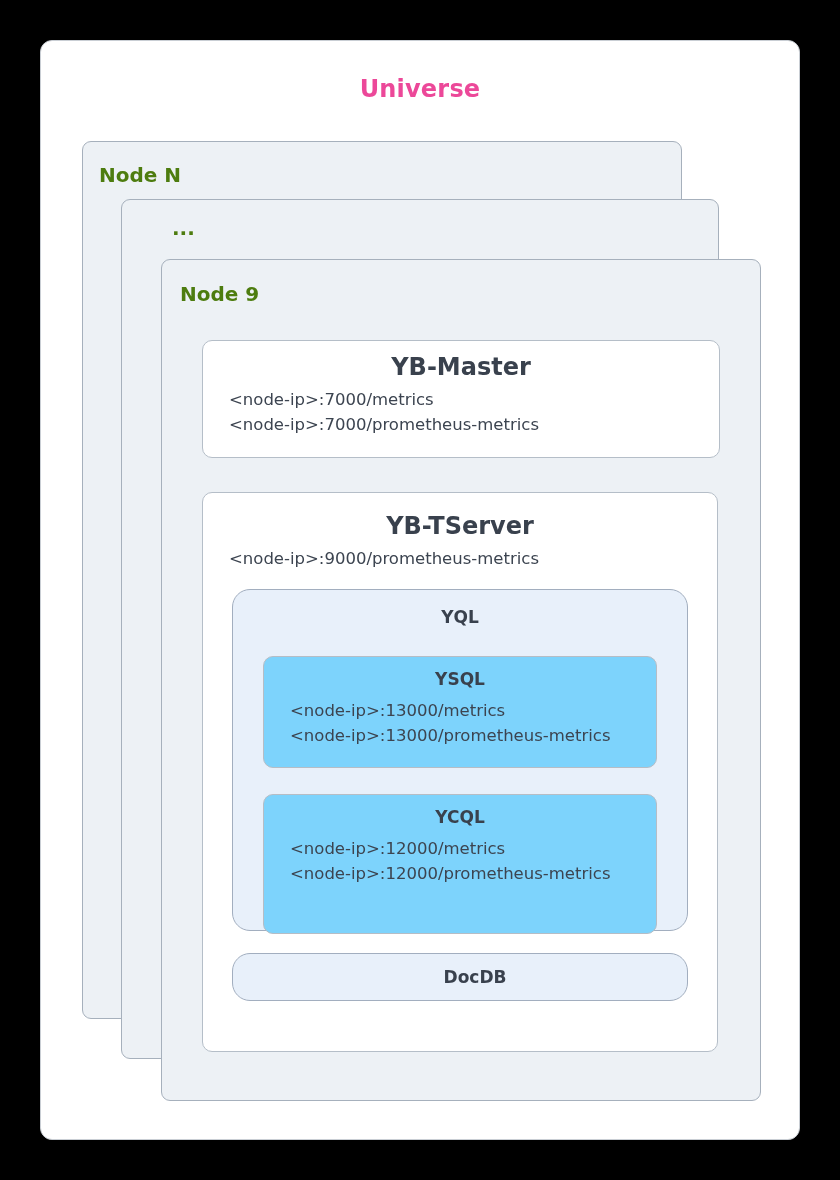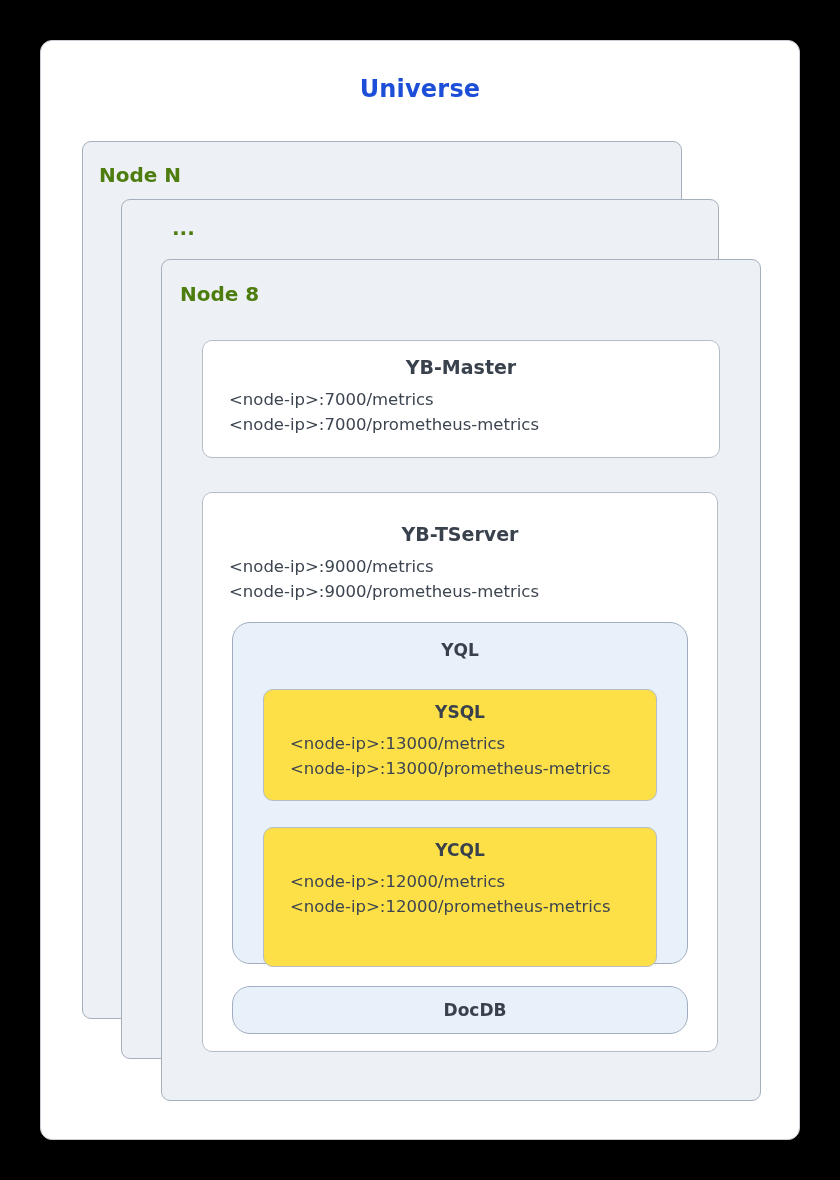--- a/index.html
+++ b/index.html
@@ -18,21 +18,21 @@
     background: #ffffff;
     border: 1.5px solid #c9ced4;
     border-radius: 12px;
   }
   .universe-title {
     margin-top: 34px;
     text-align: center;
     font-size: 24px;
     font-weight: bold;
     letter-spacing: 0.2px;
-    color: #1d4ed8;
+    color: #ec4899;
   }
   .node-card {
     position: absolute;
     background: #edf1f5;
     border: 1.5px solid #a6b0bc;
     border-radius: 9px;
   }
   .node-card.node-n   { left: 41px;  top: 100px; width: 600px; height: 878px; }
   .node-card.node-dots{ left: 80px;  top: 158px; width: 598px; height: 860px; }
   .node-card.node-1   { left: 120px; top: 218px; width: 600px; height: 842px; }
@@ -49,27 +49,27 @@
   .white-box {
     background: #ffffff;
     border: 1.5px solid #b5bec8;
     border-radius: 10px;
   }
   .yb-master-box  { margin: 32px 40px 0 40px; height: 118px; }
   .yb-tserver-box { margin: 34px 42px 0 40px; height: 560px; }
 
   .box-title {
     text-align: center;
-    font-size: 19px;
+    font-size: 24px;
     font-weight: bold;
     line-height: 26px;
     color: #39414d;
   }
   .yb-master-box .box-title  { padding-top: 13px; }
-  .yb-tserver-box .box-title { padding-top: 28px; }
+  .yb-tserver-box .box-title { padding-top: 20px; }
 
   .endpoints {
     margin-top: 7px;
     padding-left: 26px;
     font-size: 16.5px;
     line-height: 25px;
     color: #3c4450;
   }
 
   .blue-box {
@@ -81,21 +81,21 @@
   .sub-title {
     text-align: center;
     font-size: 17px;
     font-weight: bold;
     line-height: 23px;
     color: #39414d;
   }
   .yql-box > .sub-title { padding-top: 16px; }
 
   .gray-box {
-    background: #fde047;
+    background: #7dd3fc;
     border: 1.5px solid #b6bdc5;
     border-radius: 10px;
   }
   .ysql-box { margin: 27px 30px 0 30px; height: 112px; }
   .ycql-box { margin: 26px 30px 0 30px; height: 140px; }
   .gray-box .sub-title { padding-top: 11px; }
   .gray-box .endpoints { margin-top: 7px; }
 
   .docdb-box {
     margin: 22px 29px 0 29px;
@@ -115,34 +115,33 @@
 
   <div class="node-card node-n">
     <div class="node-label">Node N</div>
   </div>
 
   <div class="node-card node-dots">
     <div class="node-label">...</div>
   </div>
 
   <div class="node-card node-1">
-    <div class="node-label">Node 8</div>
+    <div class="node-label">Node 9</div>
 
     <div class="white-box yb-master-box">
       <div class="box-title">YB-Master</div>
       <div class="endpoints">
         <div>&lt;node-ip&gt;:7000/metrics</div>
         <div>&lt;node-ip&gt;:7000/prometheus-metrics</div>
       </div>
     </div>
 
     <div class="white-box yb-tserver-box">
       <div class="box-title">YB-TServer</div>
       <div class="endpoints">
-        <div>&lt;node-ip&gt;:9000/metrics</div>
         <div>&lt;node-ip&gt;:9000/prometheus-metrics</div>
       </div>
 
       <div class="blue-box yql-box">
         <div class="sub-title">YQL</div>
 
         <div class="gray-box ysql-box">
           <div class="sub-title">YSQL</div>
           <div class="endpoints">
             <div>&lt;node-ip&gt;:13000/metrics</div>

